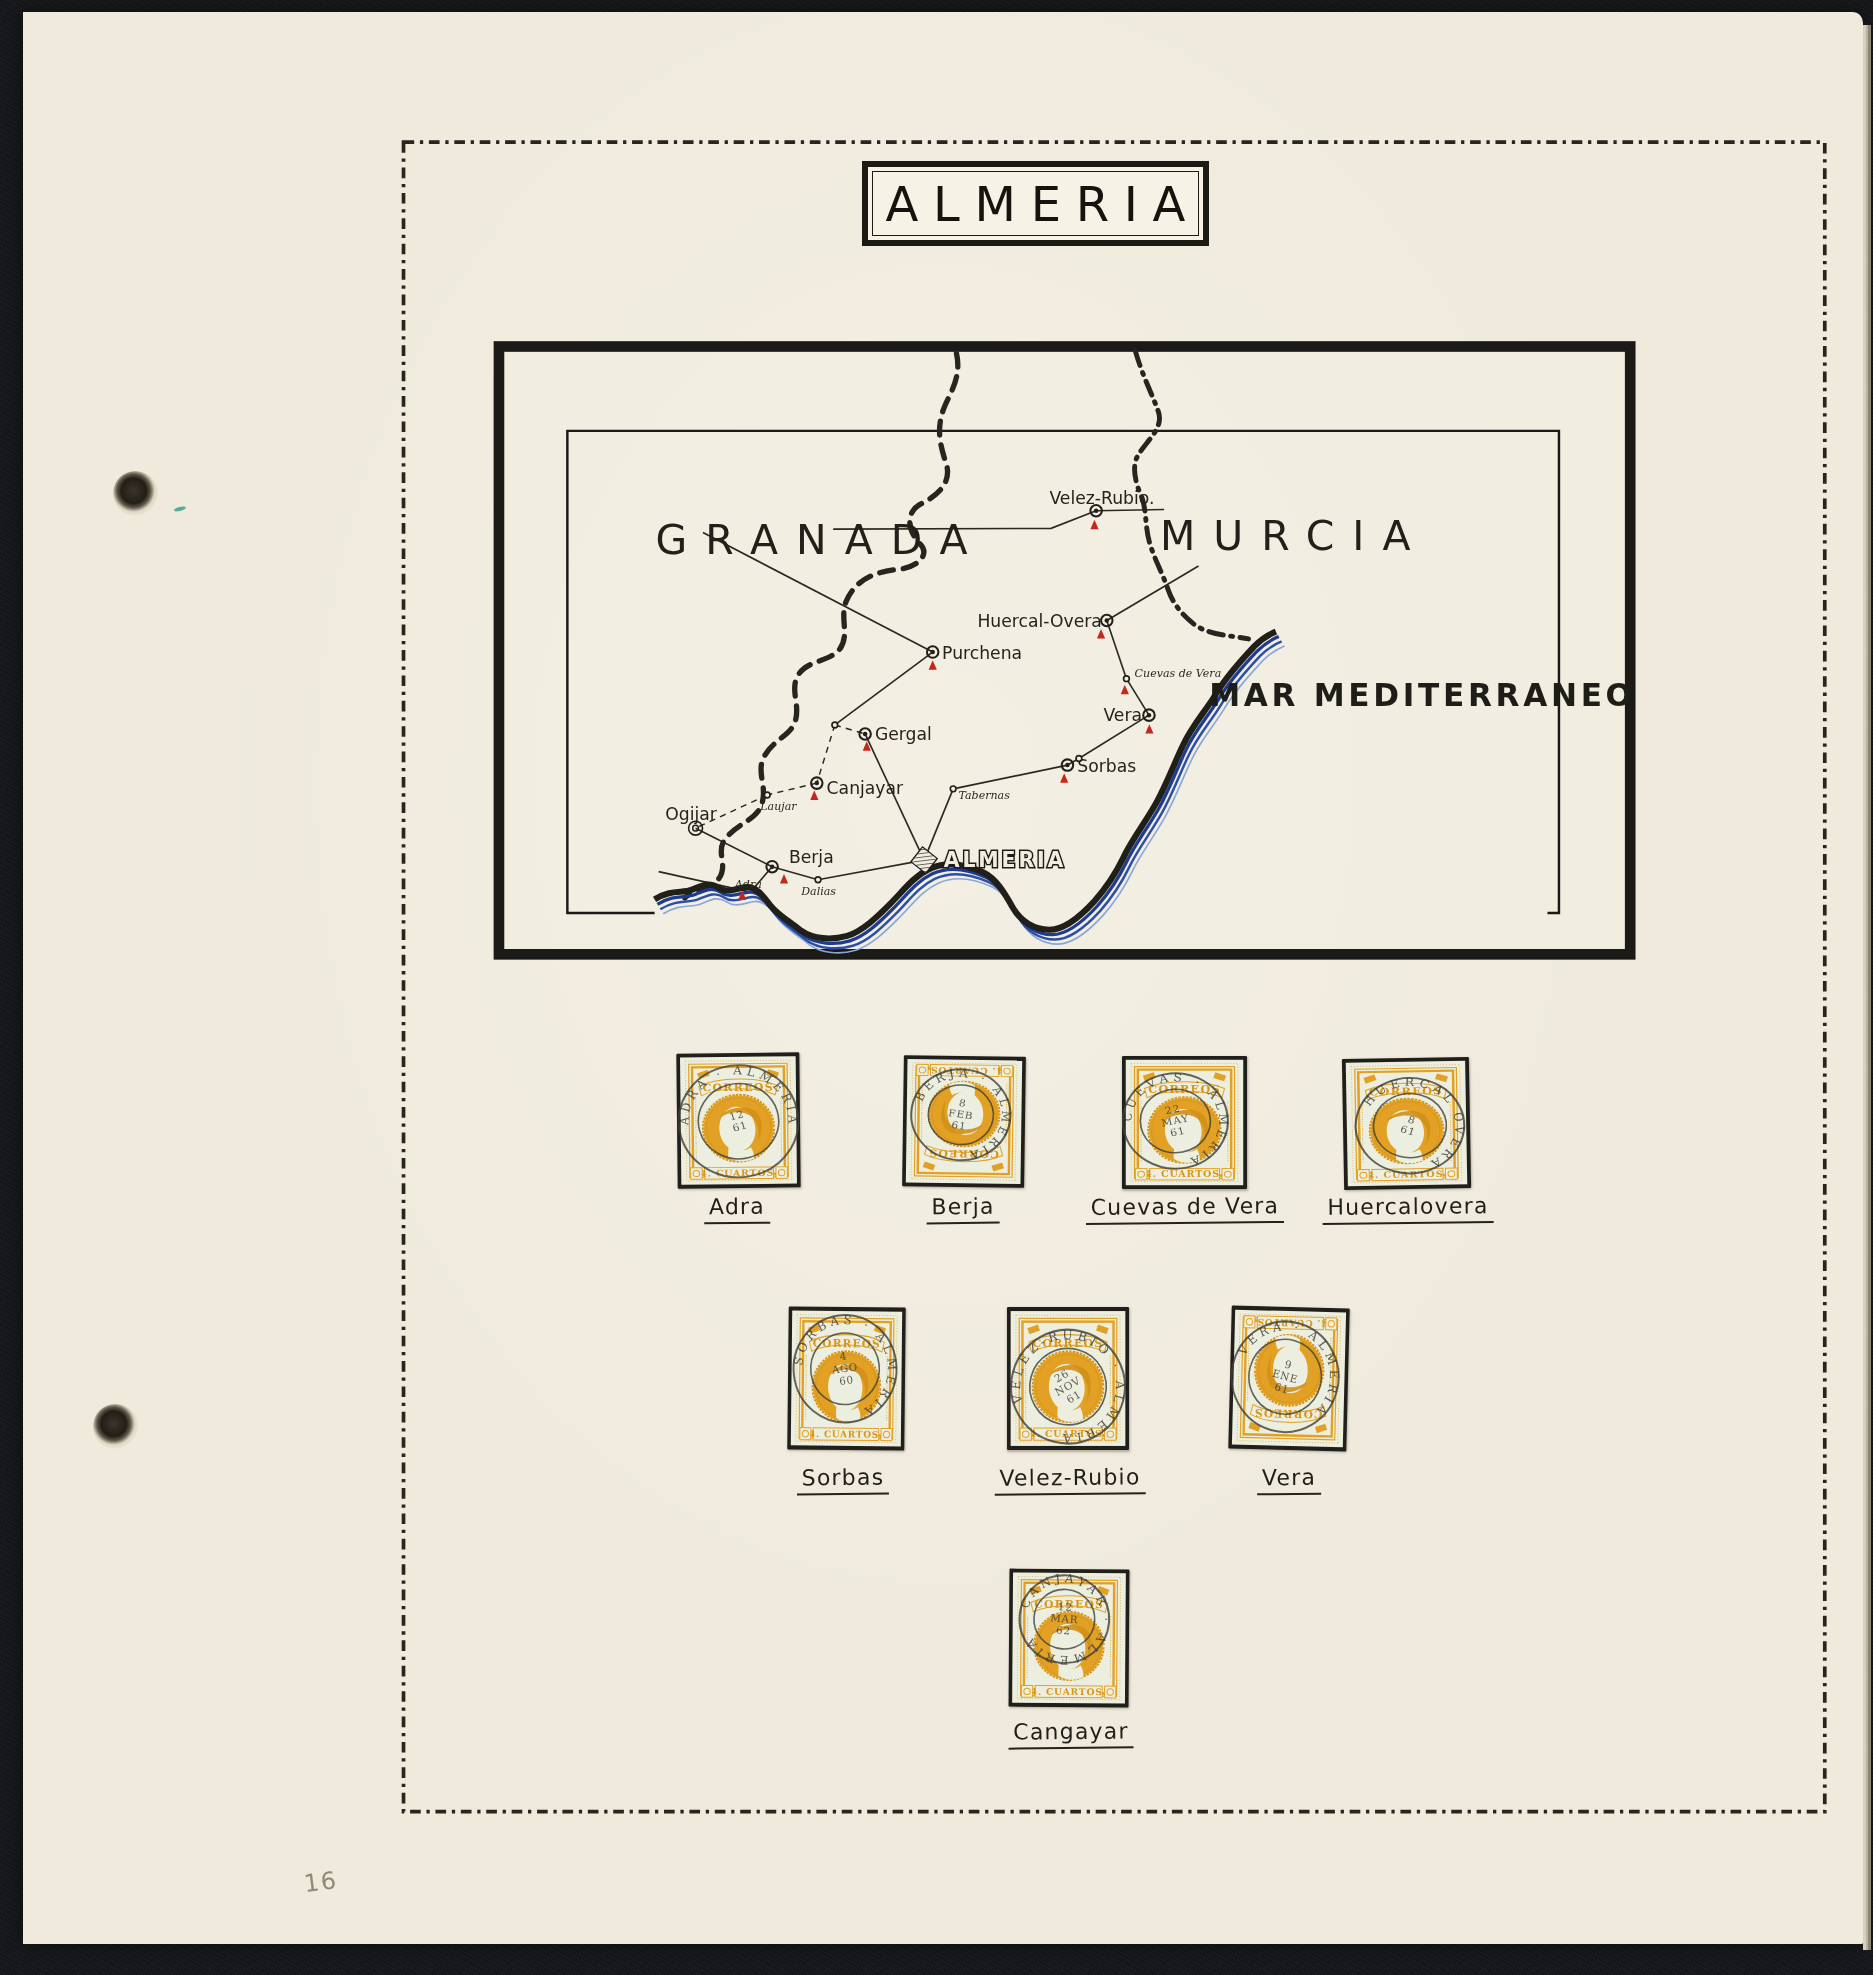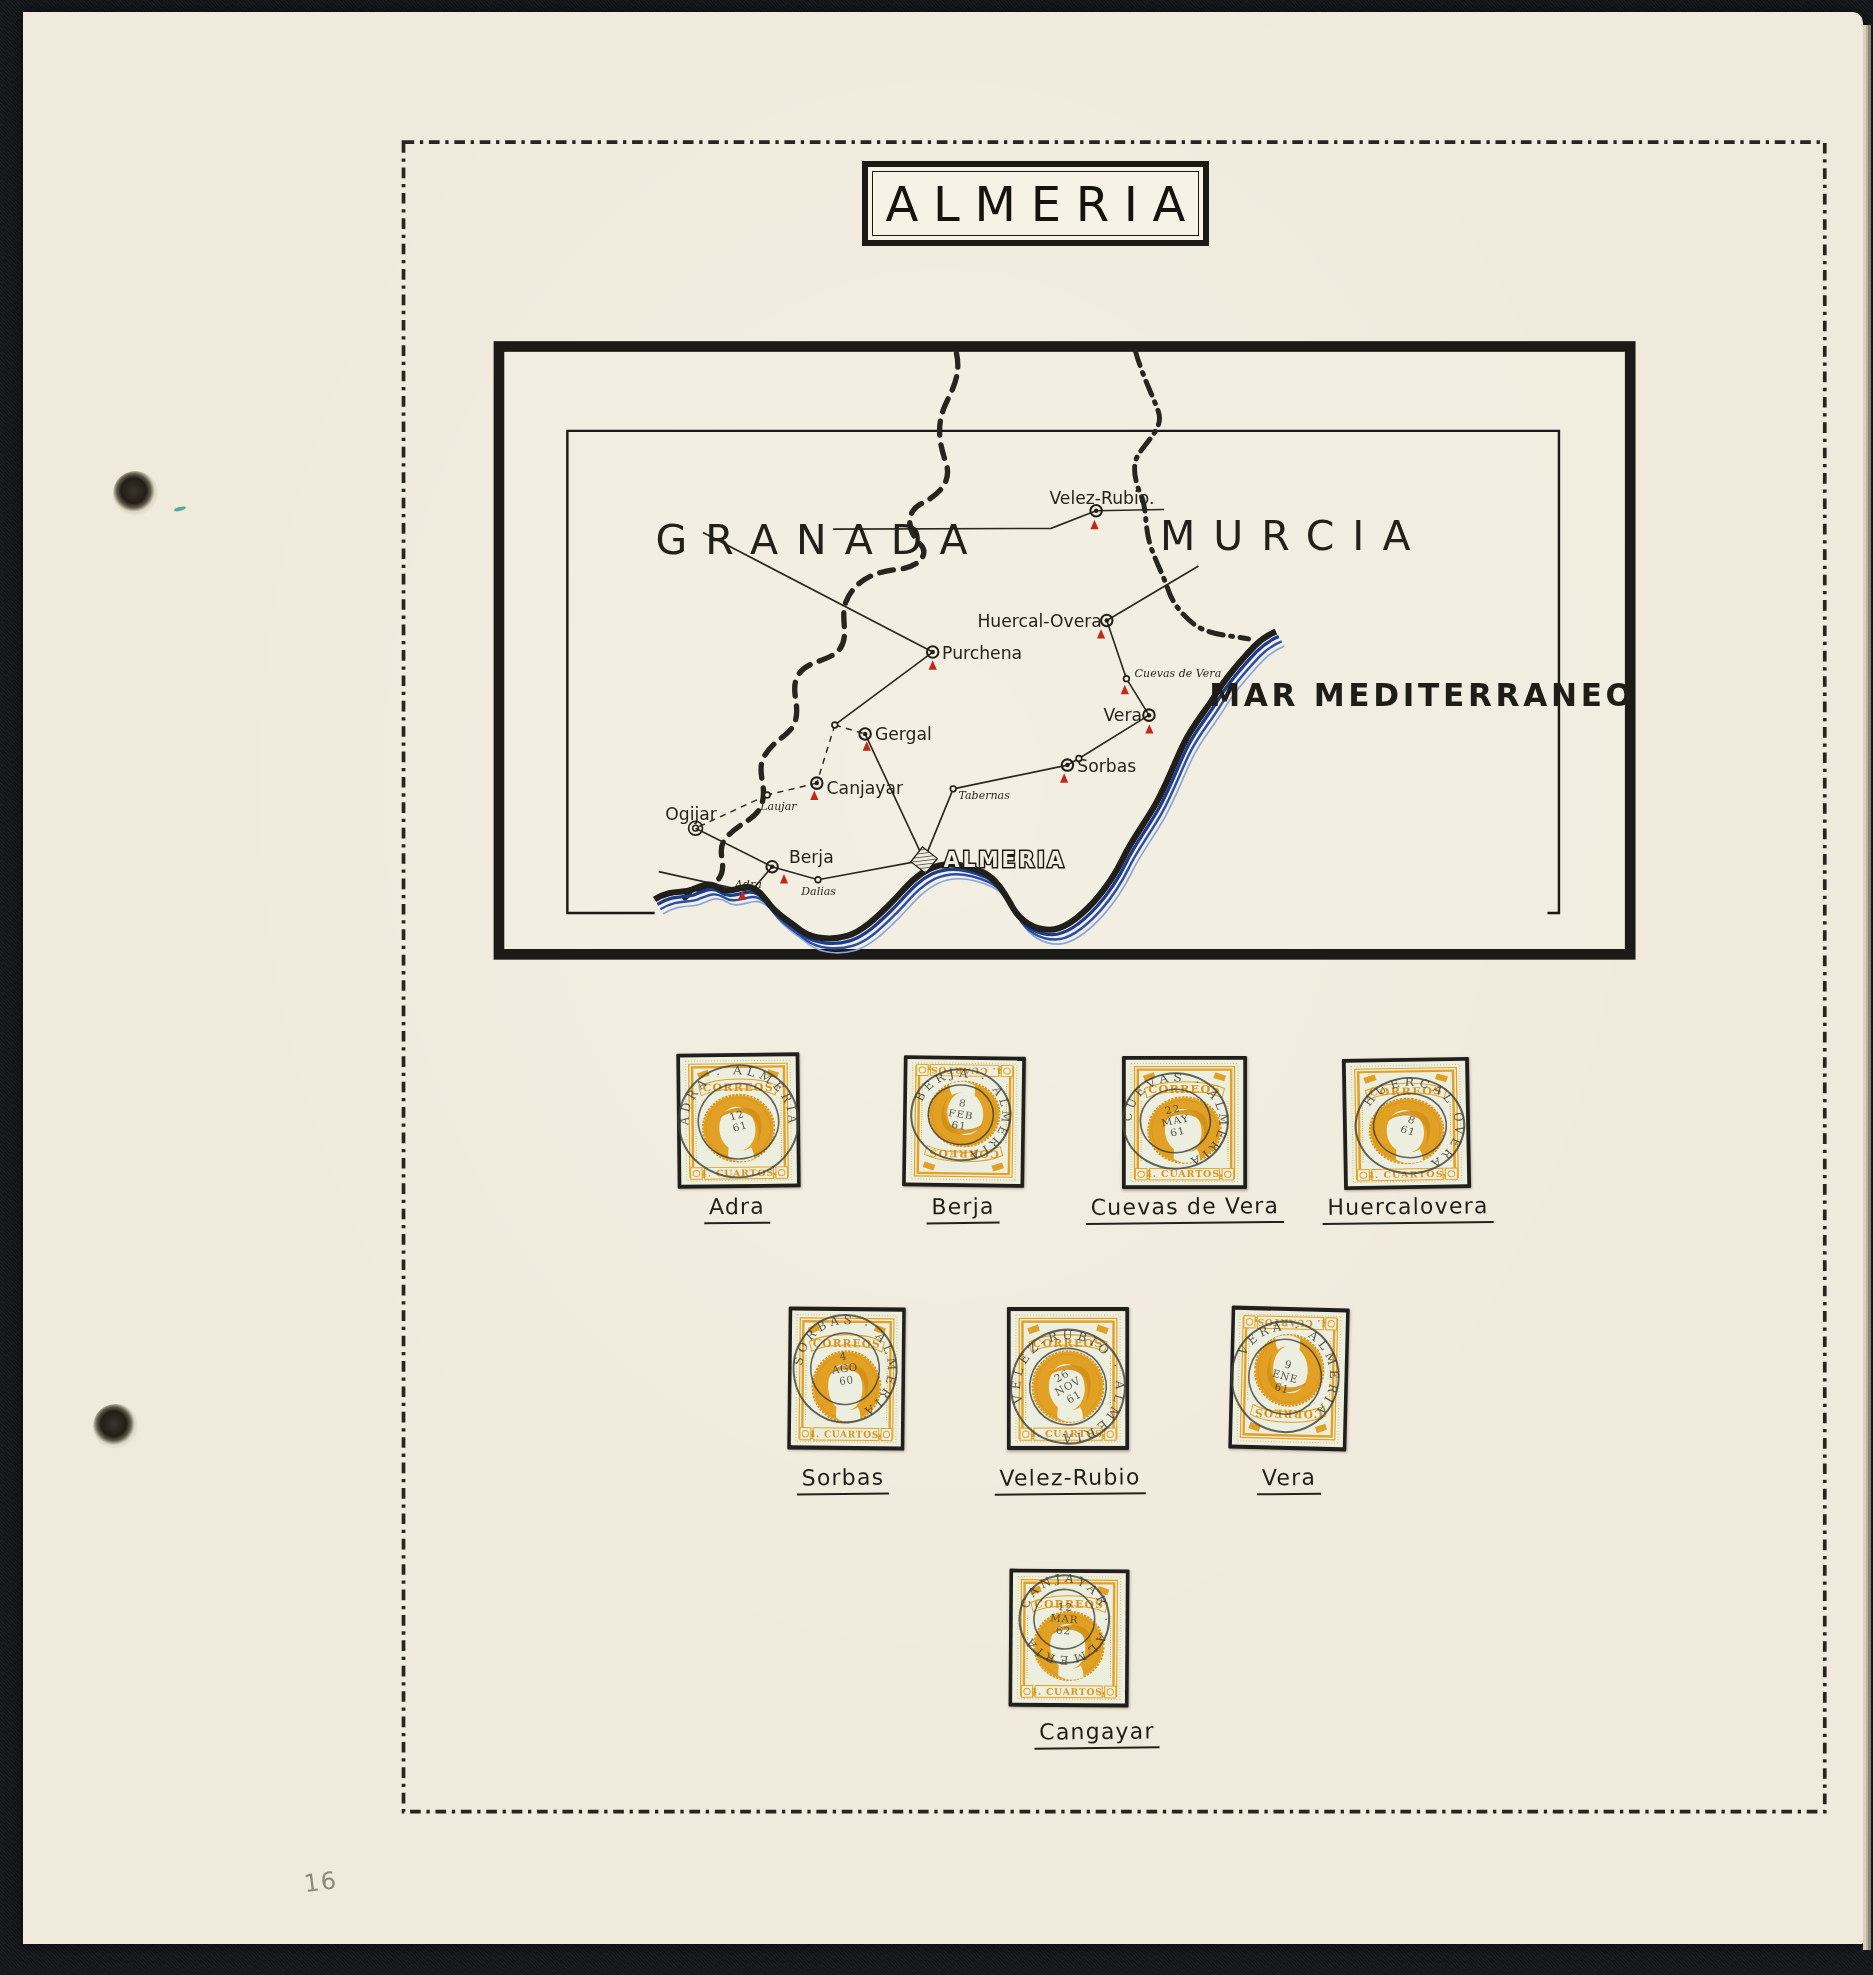--- a/index.html
+++ b/index.html
@@ -555,18 +555,18 @@
         <path class="c-path" fill="none" id="cpath7" d="M 44 128 a 94 94 0 1 1 188 0 a 94 94 0 1 1 -188 0"></path>
         <text class="c-ring"><textPath class="c-tp" startOffset="3%" href="#cpath7">CANJAYAR · ALMERIA</textPath></text>
         <g class="c-dates">
               <text x="138" y="106" class="c-date">12</text>
               <text x="138" y="136" class="c-date">MAR</text>
               <text x="138" y="166" class="c-date">62</text>
             </g>
       </g>
     </svg>
   </div>
-<div class="stamp-label" style="left: 1071px; top: 1719px; margin-left: 26px;">Cangayar</div>
+<div class="stamp-label" style="left: 1071px; top: 1719px;">Cangayar</div>
     </div>
 
   <div class="pencil-note">16</div>
 </div>
 
 
 </body></html>

